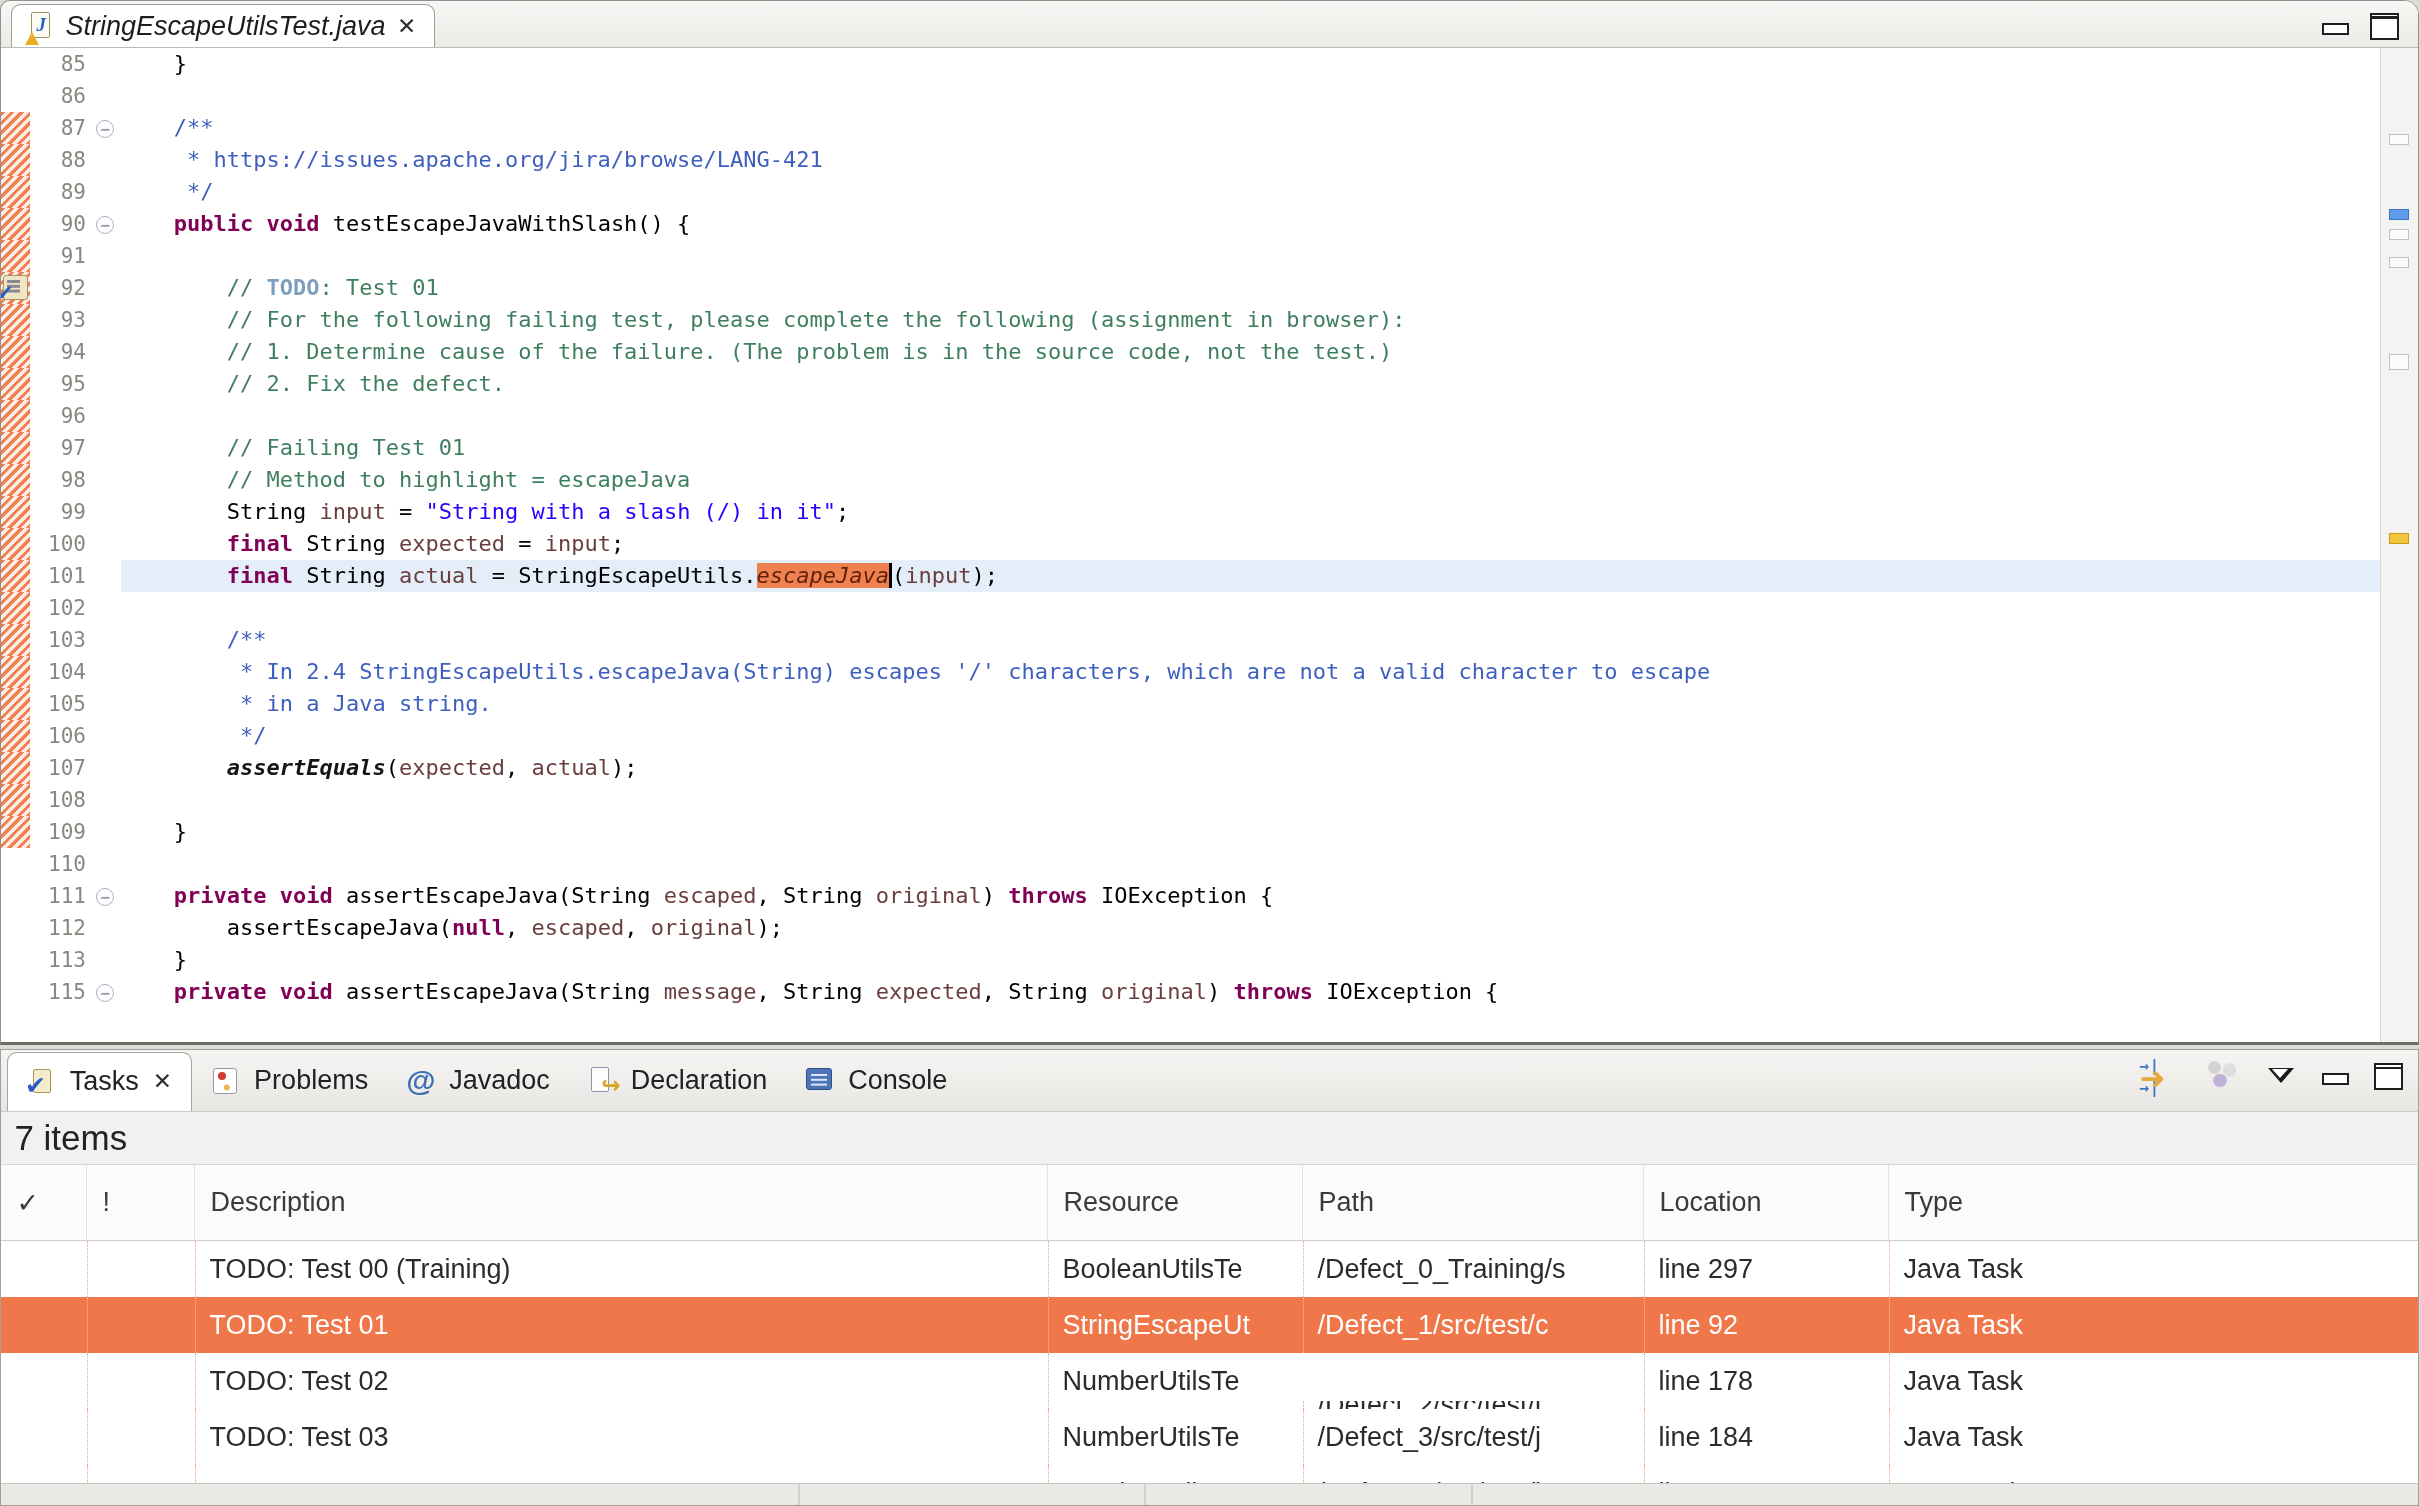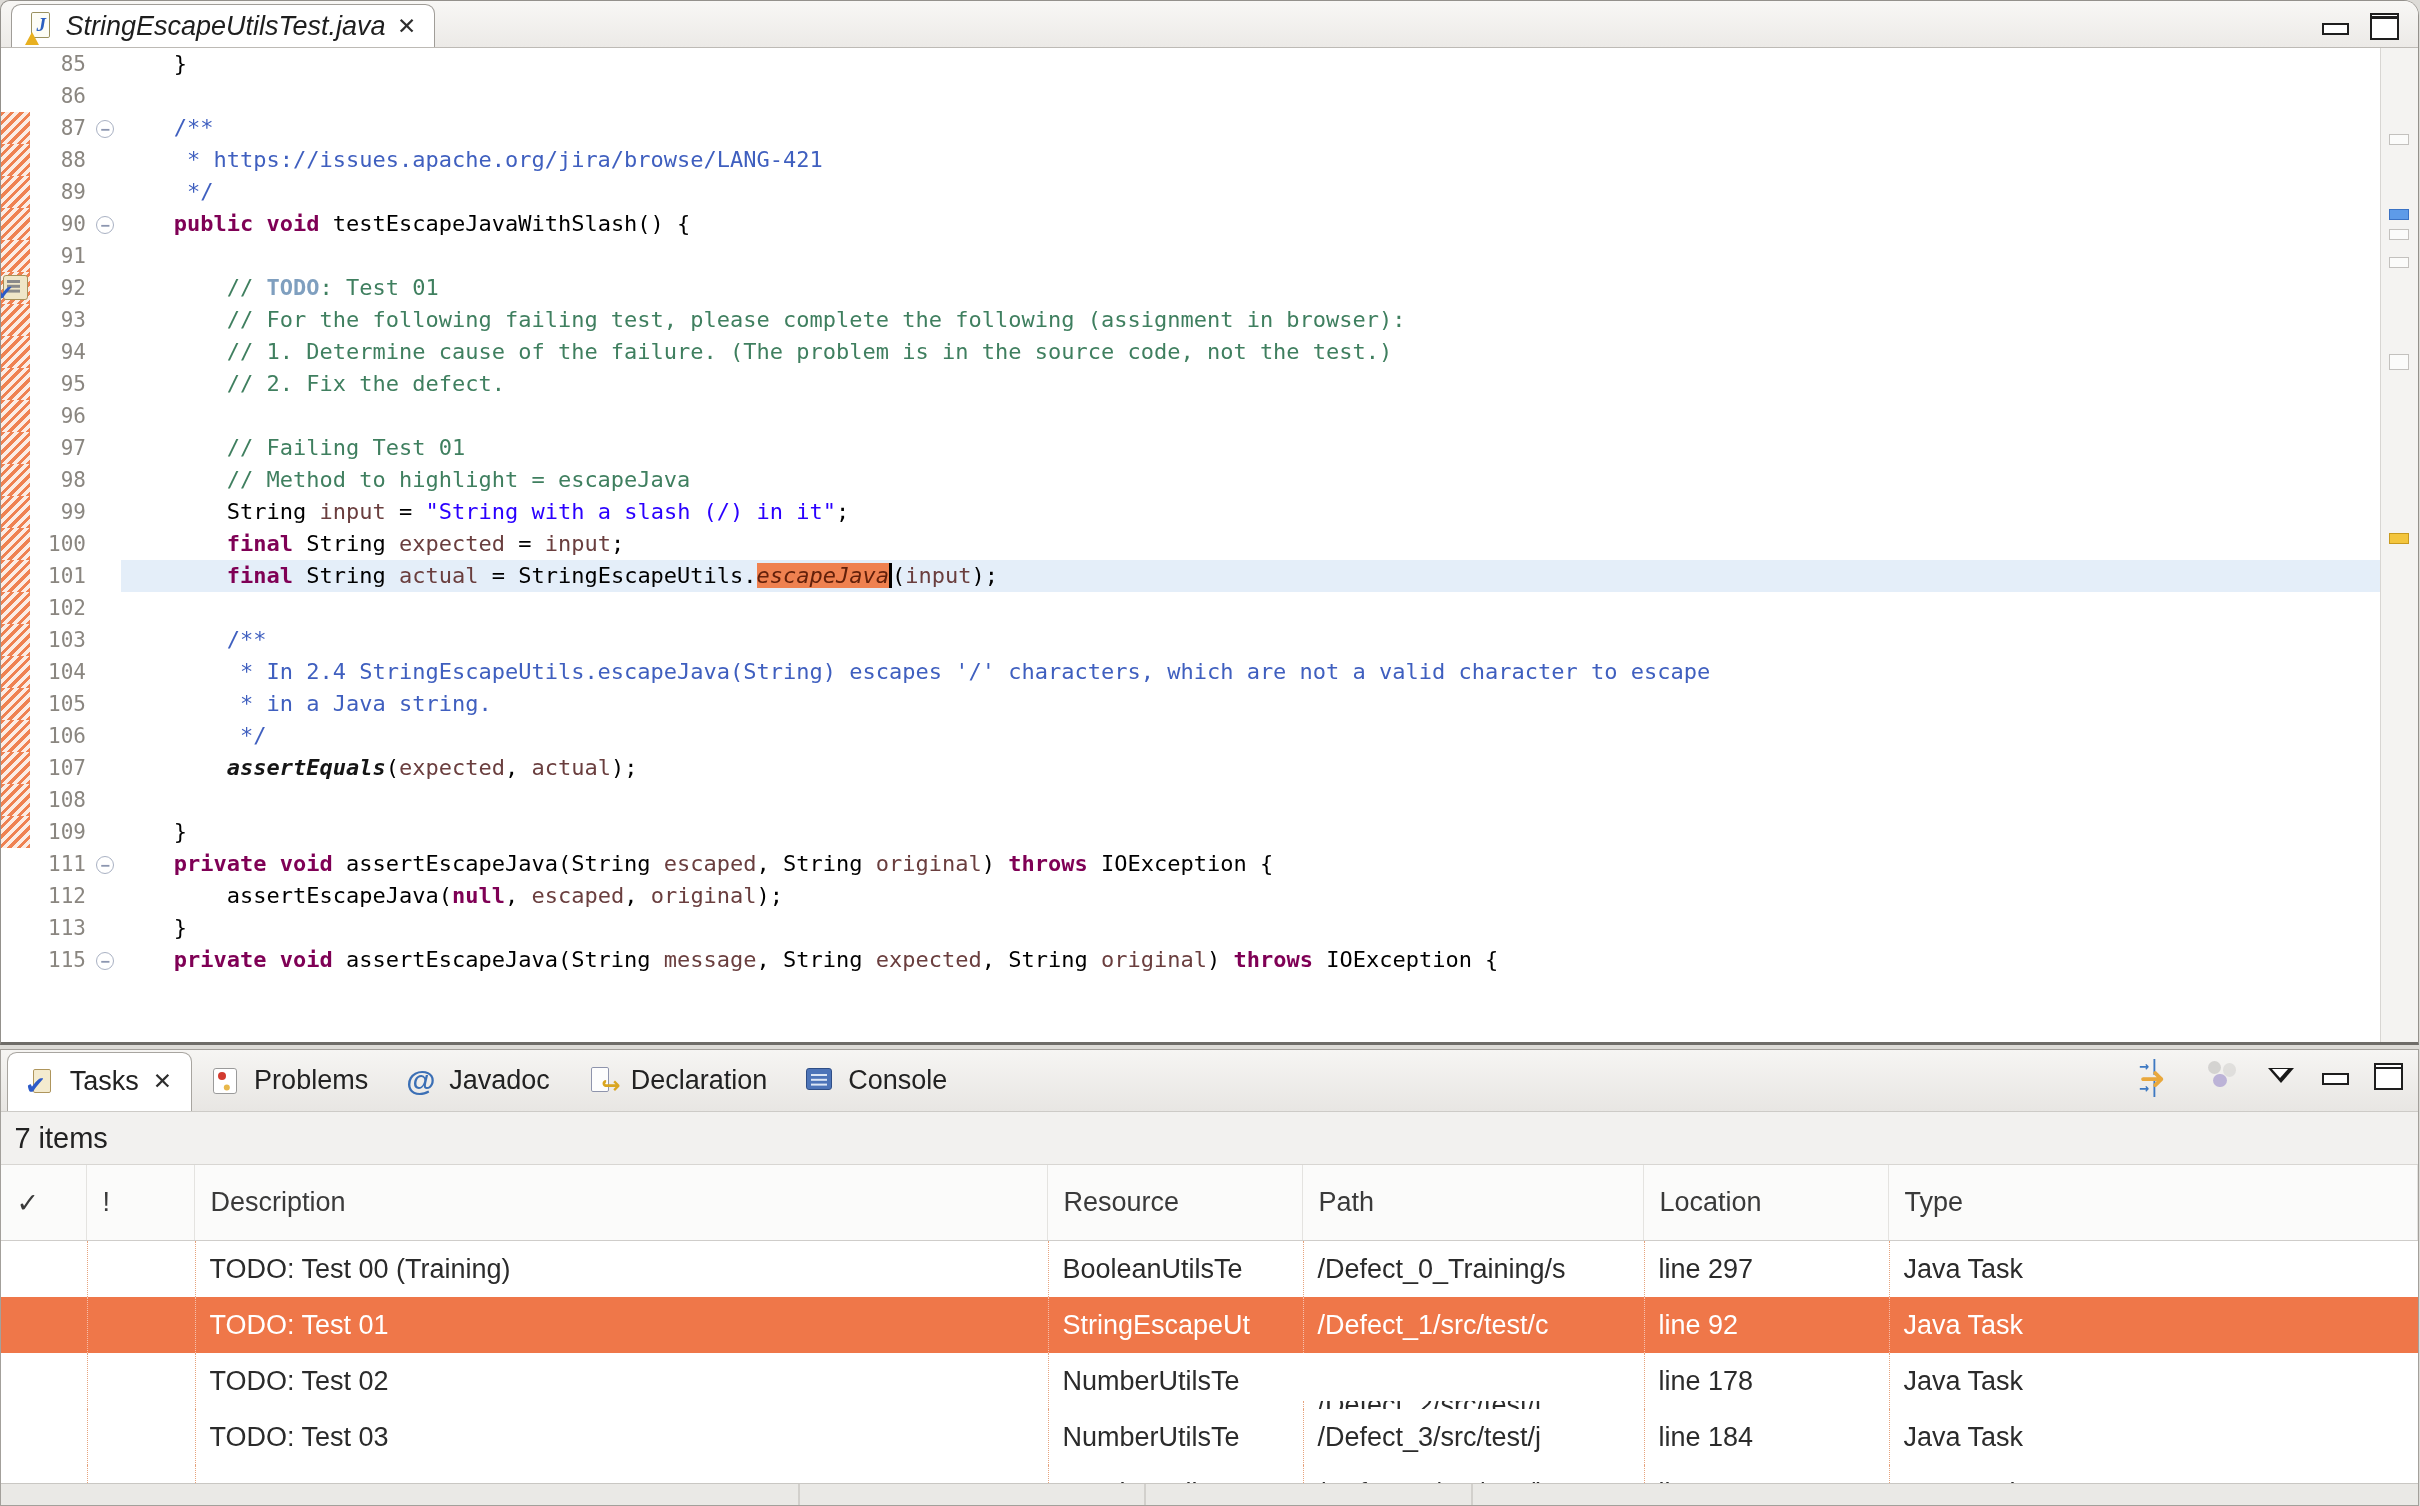--- a/index.html
+++ b/index.html
@@ -63,21 +63,21 @@
   .mark.gray-tall{height:16.3px}
   
   .tasks-pane{
     position:absolute;left:0;top:1049px;width:2419px;height:457px;box-sizing:border-box;
     border:1.9px solid #A3A09B;background:#fff;overflow:hidden;
   }
   .p-tabstrip{position:relative;height:61px;background:linear-gradient(#F6F5F3,#E8E6E3);border-bottom:1px solid #CDCBC7;display:flex;align-items:stretch}
   .p-tab{display:flex;align-items:center;gap:14px;padding:0 19px;font-size:27px;color:#222;cursor:pointer}
   .p-tab.active{background:#fff;border:1.9px solid #A8A5A0;border-bottom:none;border-radius:9.6px 9.6px 0 0;margin-left:5.8px;margin-top:1.9px}
   .p-toolbar{position:absolute;right:15.4px;top:7.7px;display:flex;align-items:center;gap:25px}
-  .items-row{height:52px;background:#F2F1EF;border-bottom:1px solid #D8D6D2;display:flex;align-items:center;padding-left:13.4px;font-size:29px;color:#222}
+  .items-row{height:52px;background:#F2F1EF;border-bottom:1px solid #D8D6D2;display:flex;align-items:center;padding-left:13.4px;font-size:35px;color:#222}
   .tbl-header{display:flex;height:75px;background:#FBFBFA;border-bottom:1px solid #CFCDCA}
   .th{display:flex;align-items:center;padding-left:15.4px;font-size:27px;color:#3A3A3A;border-right:1px solid #E4E3E0;box-sizing:border-box;white-space:nowrap;overflow:hidden}
   .tbl-body .tr{display:flex;height:56px;background:#fff}
   .td{display:flex;align-items:center;padding-left:13.4px;font-size:27px;color:#2B2B2B;white-space:nowrap;overflow:hidden;box-sizing:border-box;border-left:1.9px dotted #E6A37D}
   .td:first-child{border-left:none}
   .tr.selected{background:#EF7749}
   .tr.selected .td{color:#FFFFFF;border-left-color:rgba(255,255,255,.55)}
   .bottom-strip{position:absolute;left:0;right:0;bottom:0;height:21px;background:#EAE9E6;border-top:1px solid #C9C7C3}
   .bottom-strip i{position:absolute;top:0;bottom:0;width:1.9px;background:#D2D0CC}
   
@@ -279,20 +279,26 @@
           <div class="ann hatch"></div>
           <div class="num">108</div>
           <div class="fold"></div>
           <div class="codeln"></div>
         </div>
         <div class="code-row">
           <div class="ann hatch"></div>
           <div class="num">109</div>
           <div class="fold"></div>
           <div class="codeln"><span class="tk-p">    }</span></div>
+        </div>
+        <div class="code-row">
+          <div class="ann"></div>
+          <div class="num">110</div>
+          <div class="fold"></div>
+          <div class="codeln"></div>
         </div>
         <div class="code-row">
           <div class="ann"></div>
           <div class="num">111</div>
           <div class="fold"><span class="fold-dot">−</span></div>
           <div class="codeln"><span class="tk-k">    private void</span><span class="tk-p"> assertEscapeJava(String </span><span class="tk-v">escaped</span><span class="tk-p">, String </span><span class="tk-v">original</span><span class="tk-p">) </span><span class="tk-k">throws</span><span class="tk-p"> IOException {</span></div>
         </div>
         <div class="code-row">
           <div class="ann"></div>
           <div class="num">112</div>

